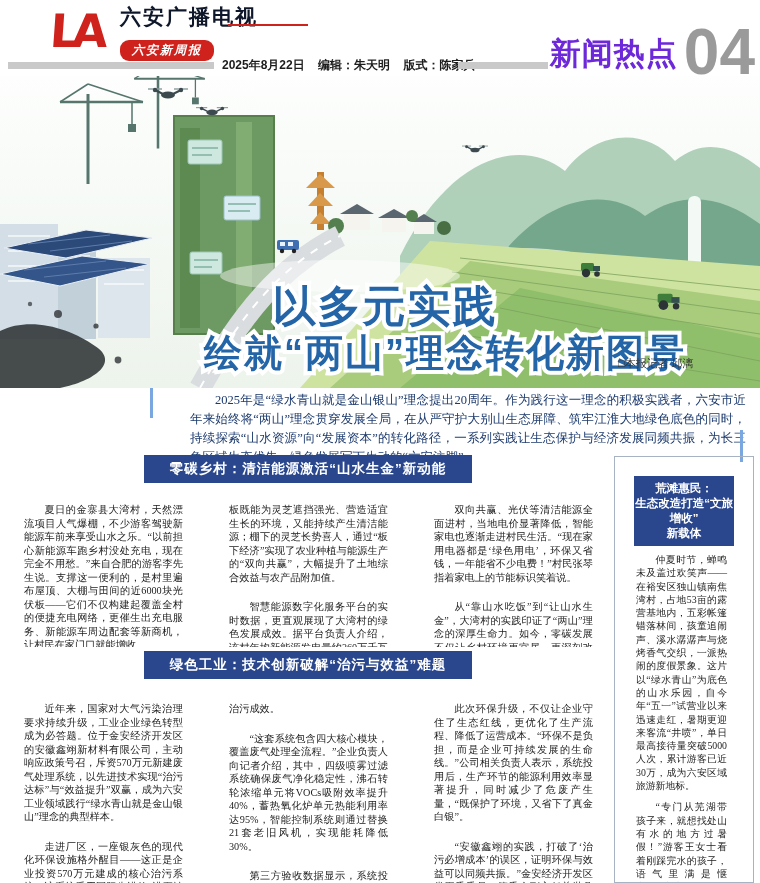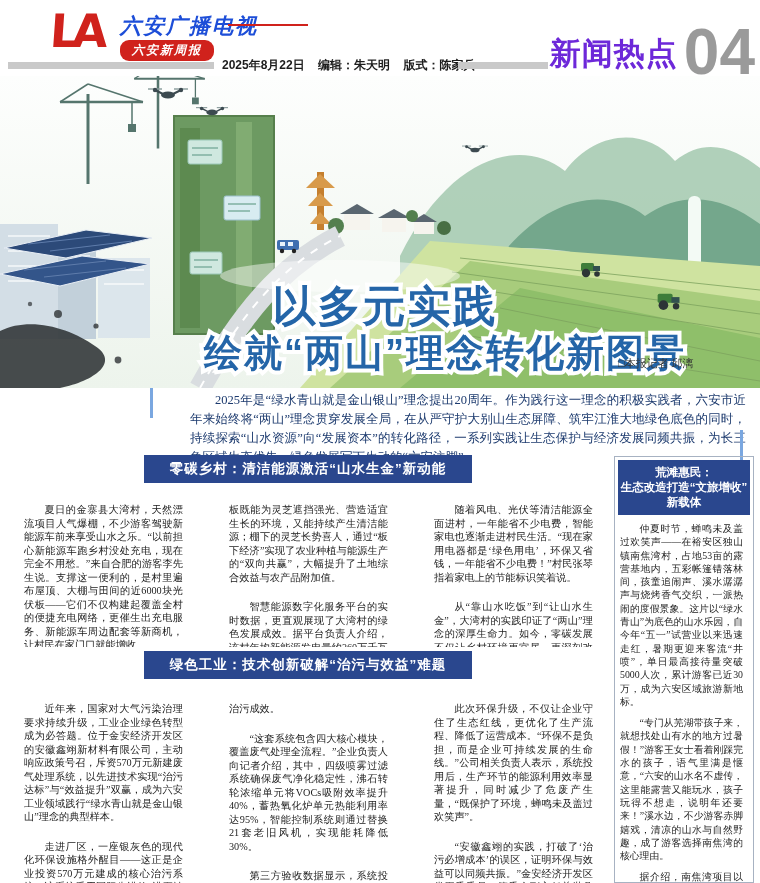--- a/index.html
+++ b/index.html
@@ -3,21 +3,21 @@
 <meta charset="utf-8">
 <style>
   html,body{margin:0;padding:0;background:#e9e9e9;}
   #page{position:relative;width:760px;height:883px;background:#ffffff;overflow:hidden;
         font-family:"Liberation Serif","DejaVu Serif",serif;color:#1c1c1c;margin:0 auto;}
   .abs{position:absolute;}
 
   
   #logo-monogram{left:50px;top:8px;font-family:"DejaVu Sans","Liberation Sans",sans-serif;
       font-weight:900;font-size:46px;line-height:46px;color:#d0221c;letter-spacing:-7px;transform:skewX(-4deg);}
-  #logo-title{left:120px;top:12px;font-size:21px;font-weight:bold;font-style:italic;color:#1d4ed8;
+  #logo-title{left:120px;top:3px;font-size:21px;font-weight:bold;color:#0f172a;
       font-family:"Liberation Serif",serif;letter-spacing:2px;}
   #logo-rule{left:228px;top:24px;width:80px;height:2px;background:#d0221c;}
   #logo-badge{left:120px;top:40px;background:#d0221c;color:#fff;font-size:12px;font-weight:bold;
       padding:2px 12px;border-radius:9px;letter-spacing:2px;font-style:italic;}
   .gray-rule{height:7px;background:#c9c9c9;top:62px;}
   #rule-left{left:8px;width:206px;}
   #rule-right{left:458px;width:90px;}
   #dateline{left:222px;top:57px;font-size:12px;font-weight:bold;font-family:"Liberation Sans",sans-serif;
       white-space:nowrap;}
   #dateline span{margin-right:10px;}
@@ -47,21 +47,21 @@
   
   .cols{left:8px;width:601px;display:flex;gap:14px;overflow:hidden;}
   #cols1{top:487px;height:160px;}
   #cols2{top:686px;height:197px;}
   .col{width:191px;font-size:10.2px;line-height:13.5px;text-align:justify;overflow:hidden;}
   .col p{margin:16px;text-indent:2em;}
   .col p.cont{text-indent:0;}
 
   
   #sidebar{left:614px;top:456px;width:140px;height:427px;border:1px solid #a7b2c2;
-      box-sizing:border-box;padding:3px;overflow:hidden;}
+      box-sizing:border-box;padding:19px;overflow:hidden;}
   #sidebar-head{background:#2a478e;color:#fff;text-align:center;font-family:"Liberation Sans",sans-serif;
       font-weight:bold;font-size:11.5px;line-height:15px;padding:5px 1px;}
   #sidebar-body{padding:7px 2px 0 2px;font-size:9.8px;line-height:13.3px;text-align:justify;}
   #sidebar-body p{margin:0 5px 8px 0;text-indent:2em;}
 </style>
 </head>
 <body>
 
 <div id="page">
 
@@ -250,40 +250,40 @@
   <div class="abs cols" id="cols1">
     <div class="col">
       <p>夏日的金寨县大湾村，天然漂流项目人气爆棚，不少游客驾驶新能源车前来享受山水之乐。“以前担心新能源车跑乡村没处充电，现在完全不用愁。”来自合肥的游客李先生说。支撑这一便利的，是村里遍布屋顶、大棚与田间的近6000块光伏板——它们不仅构建起覆盖全村的便捷充电网络，更催生出充电服务、新能源车周边配套等新商机，让村民在家门口就能增收。</p>
       <p>新能源的赋能不止于旅游业。在大湾村的灵芝种植基地，“棚上发电、棚内种植”的零碳农光互补模式格外亮眼。棚顶的光伏</p>
     </div>
     <div class="col">
       <p class="cont">板既能为灵芝遮挡强光、营造适宜生长的环境，又能持续产生清洁能源；棚下的灵芝长势喜人，通过“板下经济”实现了农业种植与能源生产的“双向共赢”，大幅提升了土地综合效益与农产品附加值。</p>
       <p>智慧能源数字化服务平台的实时数据，更直观展现了大湾村的绿色发展成效。据平台负责人介绍，该村年均新能源发电量约360万千瓦时，不仅能100%覆盖全村53万千瓦时的年用电量，富余电量还可并网出售给国家电网。仅2025年上半年，这笔“卖电收入”就为村集体带来56万元额外收益。</p>
     </div>
     <div class="col">
-      <p>随着风电、光伏等清洁能源全面进村，一年能省不少电费，智能家电也逐渐走进村民生活。“现在家用电器都是‘绿色用电’，环保又省钱，一年能省不少电费！”村民张琴指着家电上的节能标识笑着说。</p>
+      <p>双向共赢、光伏等清洁能源全面进村，当地电价显著降低，智能家电也逐渐走进村民生活。“现在家用电器都是‘绿色用电’，环保又省钱，一年能省不少电费！”村民张琴指着家电上的节能标识笑着说。</p>
       <p>从“靠山水吃饭”到“让山水生金”，大湾村的实践印证了“两山”理念的深厚生命力。如今，零碳发展不仅让乡村环境更宜居，更深刻改变着村民的生活方式，为全面推进乡村振兴、建设中国式现代化注入了强劲的绿色动能。</p>
     </div>
   </div>
 
   <div class="abs sec-head" id="sec2-head">
     <div class="bar">绿色工业：技术创新破解“治污与效益”难题</div>
   </div>
   <div class="abs cols" id="cols2">
     <div class="col">
       <p>近年来，国家对大气污染治理要求持续升级，工业企业绿色转型成为必答题。位于金安经济开发区的安徽鑫翊新材料有限公司，主动响应政策号召，斥资570万元新建废气处理系统，以先进技术实现“治污达标”与“效益提升”双赢，成为六安工业领域践行“绿水青山就是金山银山”理念的典型样本。</p>
       <p>走进厂区，一座银灰色的现代化环保设施格外醒目——这正是企业投资570万元建成的核心治污系统。该系统采用国际先进的“沸石转轮吸附浓缩+RTO蓄热氧化”技术，且此项技术已被生态环境部列入《国家先进污染防治技术目录》，从技术源头保障</p>
     </div>
     <div class="col">
       <p class="cont">治污成效。</p>
       <p>“这套系统包含四大核心模块，覆盖废气处理全流程。”企业负责人向记者介绍，其中，四级喷雾过滤系统确保废气净化稳定性，沸石转轮浓缩单元将VOCs吸附效率提升40%，蓄热氧化炉单元热能利用率达95%，智能控制系统则通过替换21套老旧风机，实现能耗降低30%。</p>
       <p>第三方验收数据显示，系统投用后成效显著：NMHC平均处理效率93.63%、甲苯92.19%、二甲苯97.01%，整体废气处理效率超95%，排放浓度最大值仅38.04mg/m³，远低于国家标准限值，多项环保指标达到行业领先水平。</p>
     </div>
     <div class="col">
-      <p>此次环保升级，不仅让企业守住了生态红线，更优化了生产流程、降低了运营成本。“环保不是负担，而是企业可持续发展的生命线。”公司相关负责人表示，系统投用后，生产环节的能源利用效率显著提升，同时减少了危废产生量，“既保护了环境，蝉鸣未及盖过欢笑声”。</p>
+      <p>此次环保升级，不仅让企业守住了生态红线，更优化了生产流程、降低了运营成本。“环保不是负担，而是企业可持续发展的生命线。”公司相关负责人表示，系统投用后，生产环节的能源利用效率显著提升，同时减少了危废产生量，“既保护了环境，又省下了真金白银”。</p>
       <p>“安徽鑫翊的实践，打破了‘治污必增成本’的误区，证明环保与效益可以同频共振。”金安经济开发区党工委委员、管委会副主任关世凡评价道，该项目的成功实施，为同行业提供了可复制、可推广的环保升级方案。</p>
     </div>
   </div>
 
   <div class="abs" id="sidebar">
     <div id="sidebar-head">
       <div>荒滩惠民：</div>
       <div>生态改造打造“文旅增收”</div>
       <div>新载体</div>
     </div>

